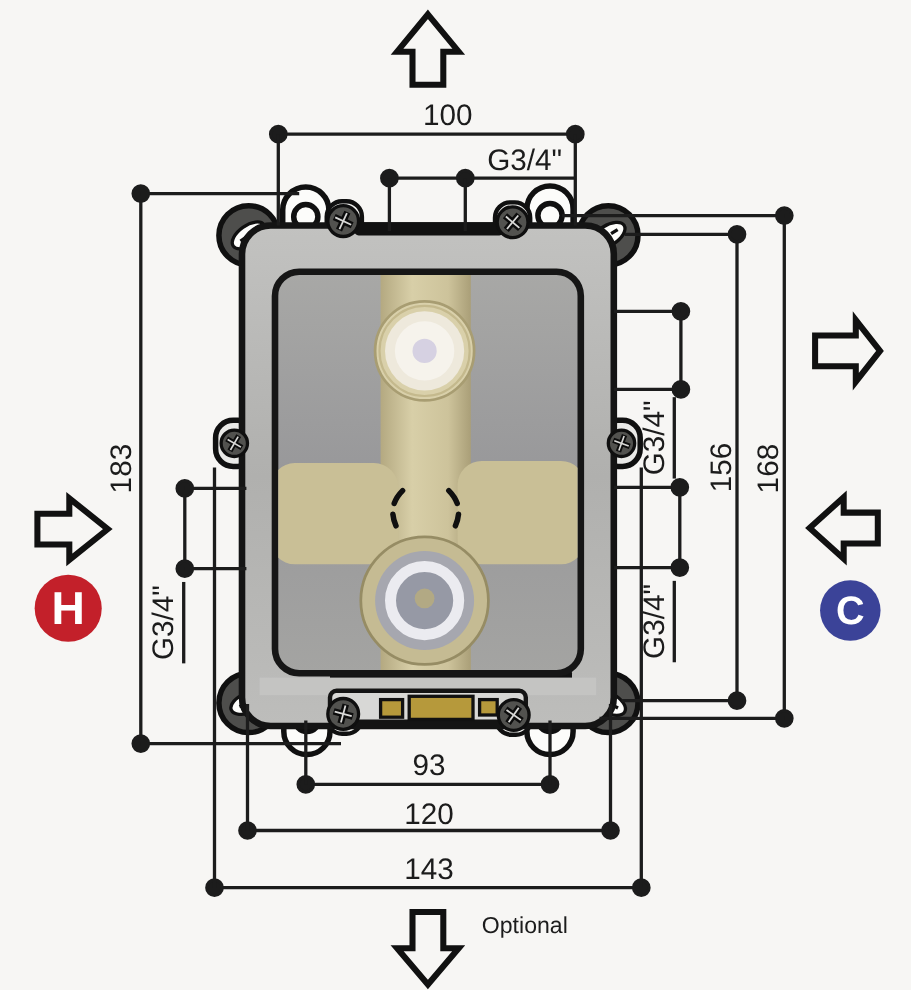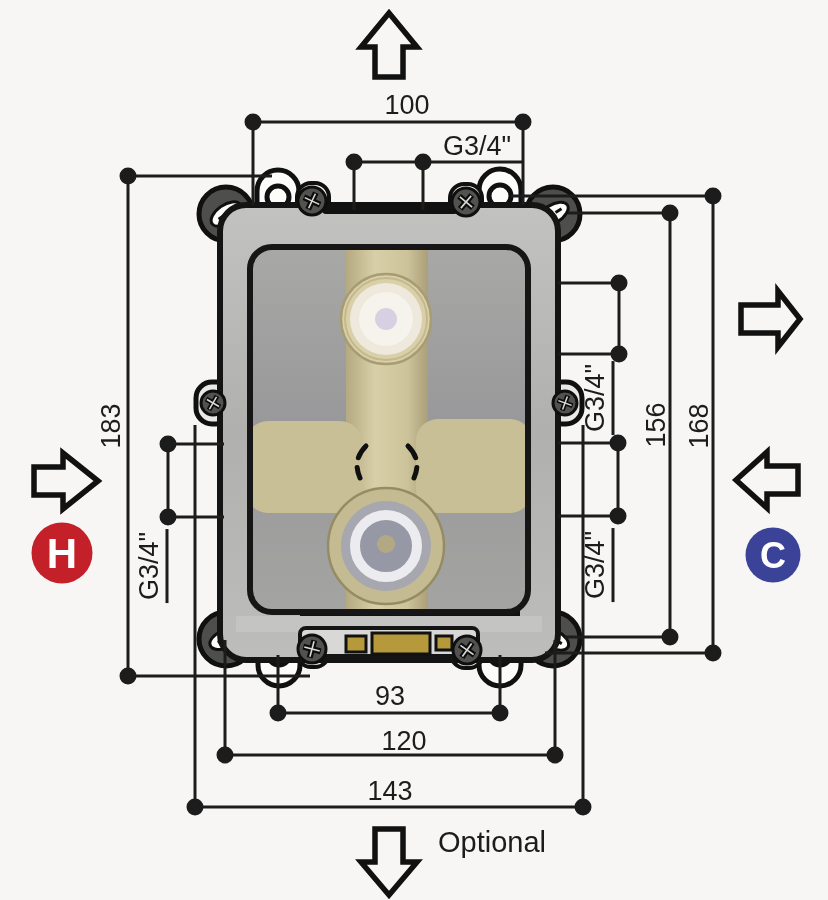--- a/index.html
+++ b/index.html
@@ -8,21 +8,21 @@
   #art{position:absolute;left:0;top:0;}
   .lbl{position:absolute;font-size:27px;line-height:1;white-space:nowrap;
        transform:translate(-50%,-50%);}
   .rot{transform:translate(-50%,-50%) rotate(-90deg);}
   .thread-u{border-bottom:3px solid #1c1c1c;padding:0 3px 3px 3px;}
   .badge{position:absolute;border-radius:50%;color:#ffffff;font-weight:bold;
          display:flex;align-items:center;justify-content:center;
          transform:translate(-50%,-50%);}
   #hot-badge{width:61px;height:61px;background:#c3202a;font-size:42px;}
   #cold-badge{width:55px;height:55px;background:#3b4398;font-size:36px;}
-  .note{position:absolute;font-size:29px;line-height:32px;white-space:nowrap;}
+  .note{position:absolute;font-size:21px;line-height:32px;white-space:nowrap;}
 </style>
 </head>
 <body>
 
 <div id="stage">
 
 <svg id="art" width="828" height="900" viewBox="0 0 828 900">
   <defs>
     <linearGradient id="pipeG" x1="0" y1="0" x2="1" y2="0">
       <stop offset="0" stop-color="#b4a981"></stop>
@@ -312,21 +312,21 @@
   <div class="lbl rot thread-u" style="left:598px;top:398px;">G3/4"</div>
 
   <div class="lbl rot thread-u" style="left:598px;top:565px;">G3/4"</div>
 
   <div class="lbl rot" style="left:656px;top:425px;">156</div>
 
   <div class="lbl rot" style="left:699px;top:426px;">168</div>
 
   <div class="lbl" style="left:390px;top:696px;">93</div>
 
-  <div class="lbl" style="left:404px;top:741px;">120</div>
+  <div class="lbl" style="left:390px;top:741px;">120</div>
 
   <div class="lbl" style="left:390px;top:791px;">143</div>
 
   <div class="note" style="left:438px;top:826px;">
     <div>Optional</div>
   </div>
 
   <div class="badge" id="hot-badge" style="left:62px;top:553px;">H</div>
 
   <div class="badge" id="cold-badge" style="left:773px;top:555px;">C</div>

